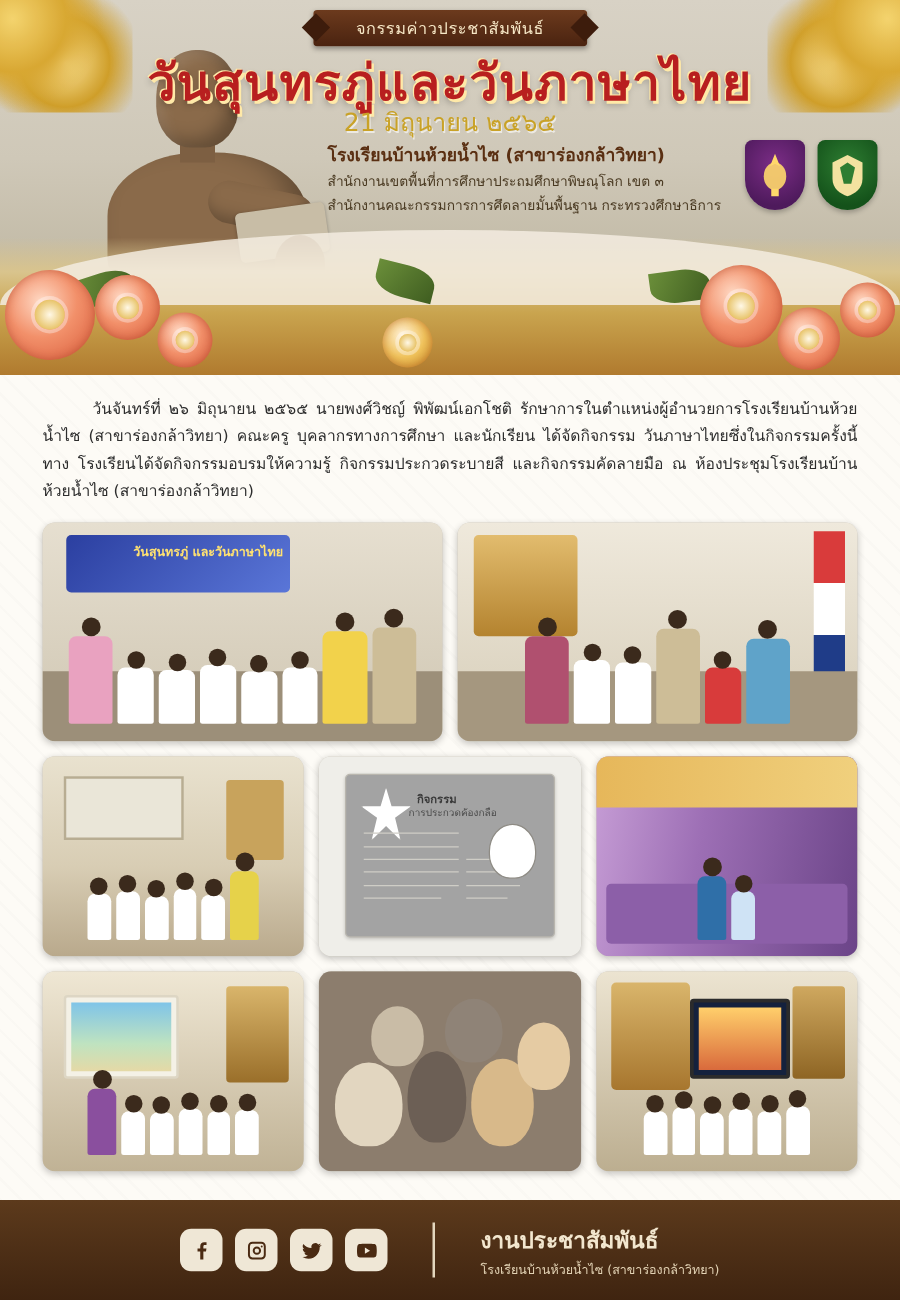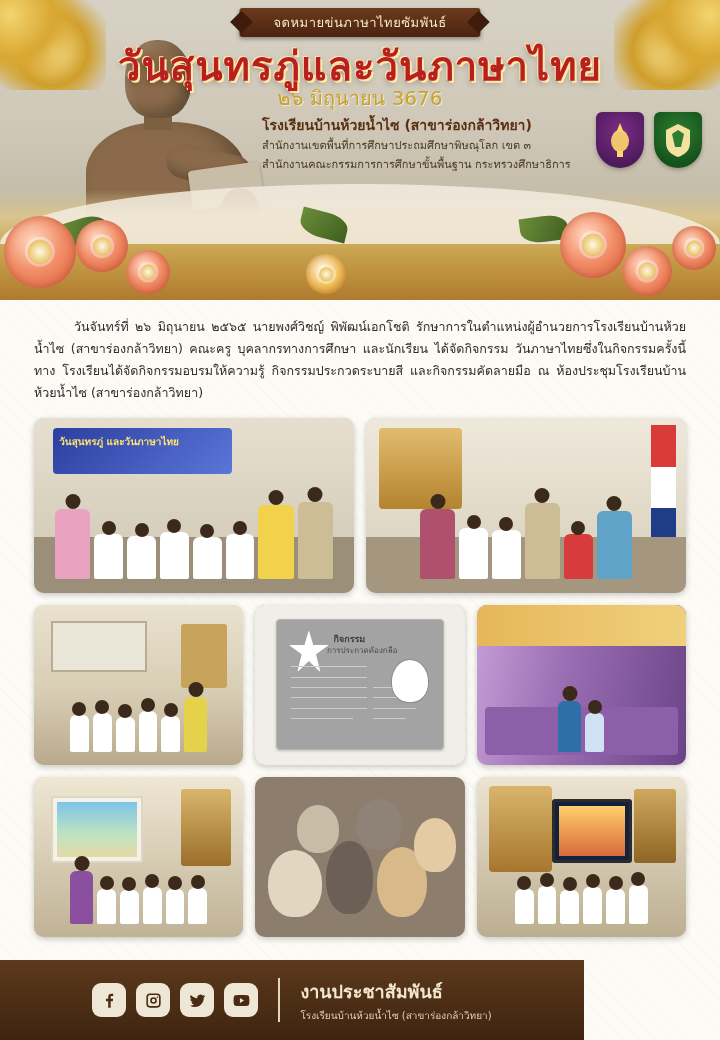--- a/index.html
+++ b/index.html
@@ -157,21 +157,21 @@
   .ph {
     border-radius:10px; overflow:hidden; position:relative;
     box-shadow: 0 2px 6px rgba(0,0,0,.22);
     background:#cfc9bd;
   }
   .r1 .ph { height:175px; width:50%; }
   .r2 .ph { height:160px; width:33.33%; }
   .r3 .ph { height:160px; width:33.33%; }
 
   
-  .scene { position:absolute; inset:0; }
+  .scene { position:absolute; inset:0;text-align:right; }
   .floor { position:absolute; left:0; bottom:0; width:100%; height:32%; background:#b9a994; }
   .wallA { position:absolute; inset:0; background: linear-gradient(to bottom,#e6dfd0,#cfc6b2); }
   .kids { position:absolute; left:0; bottom:8%; width:100%; height:55%; display:flex; align-items:flex-end; justify-content:center; gap:4px;}
   .kid { width:9%; background:#fff; border-radius:6px 6px 2px 2px; position:relative; }
   .kid:before{content:""; position:absolute; left:50%; top:-13px; transform:translateX(-50%); width:14px;height:14px;border-radius:50%; background:#3b2a1c;}
   .adult { width:11%; border-radius:6px 6px 2px 2px; position:relative;}
   .adult:before{content:""; position:absolute; left:50%; top:-15px; transform:translateX(-50%); width:15px;height:15px;border-radius:50%; background:#3b2a1c;}
   .banner-blue{ position:absolute; left:6%; top:6%; width:56%; height:26%; background:linear-gradient(135deg,#2b3fa0,#5a76d8); border-radius:4px;}
   .banner-blue span{ color:#ffe271; font-size:10px; display:block; padding:6px; font-weight:bold;}
 
@@ -206,23 +206,23 @@
   .tvscreen .inner{position:absolute;inset:4px;background:linear-gradient(to bottom,#ffcf6b,#d96a3c);}
 
   .curtain{ position:absolute; left:0; top:0; width:100%; height:100%; background:linear-gradient(100deg,#c79ed6 0%,#9d6fb5 40%,#6b4488 100%); }
   .stage-table{ position:absolute; left:4%; bottom:6%; width:92%; height:30%; background:#8c5fa8; border-radius:4px;}
 
   .classroom{position:absolute;inset:0;background:linear-gradient(to bottom,#e9e2cf 0%,#d8cdb4 55%,#b9a98c 100%);}
   .board{position:absolute; left:8%; top:10%; width:46%; height:32%; background:#eae6d8; border:2px solid #b8ad92;}
 
   
   .footer {
-    position:absolute; left:0; top:960px; width:584px; height:80px;
+    position:absolute; left:0; top:960px; width:720px; height:80px;
     background: linear-gradient(to bottom,#5c3a1c,#3f2410);
-    display:flex; align-items:center; justify-content:center; gap:14px;
+    display:flex; align-items:center; justify-content:center; gap:30px;
   }
   .social { display:flex; gap:10px; }
   .sbtn {
     width:34px; height:34px; border-radius:9px; background:#efe7d6;
     display:flex; align-items:center; justify-content:center;
     color:#4a2a12;
   }
   .sbtn svg{ width:19px; height:19px; fill:#4a2a12;}
   .divider-v { width:2px; height:44px; background:#e3d6bd; margin:0 6px;}
   .foot-text { color:#f3e7cf; }
@@ -243,28 +243,28 @@
       <div class="arm"></div>
       <div class="scroll"></div>
       <div class="monkey"></div>
       <div class="neck"></div>
       <div class="head"></div>
     </div>
 
     <div class="gold-corner gc-tl"></div>
     <div class="gold-corner gc-tr"></div>
 
-    <div class="banner-ribbon">จดหมายข่นภาษาไทยซัมพันธ์</div>
+    <div class="banner-ribbon">จกรรมค่าวประชาสัมพันธ์</div>
     <div class="title-main">วันสุนทรภู่และวันภาษาไทย</div>
-    <div class="title-sub">๒๖ มิถุนายน 3676</div>
+    <div class="title-sub">21 มิถุนายน ๒๕๖๕</div>
 
     <div class="school-block">
       <div class="school-name">โรงเรียนบ้านห้วยน้ำไซ (สาขาร่องกล้าวิทยา)</div>
       <div class="school-line">สำนักงานเขตพื้นที่การศึกษาประถมศึกษาพิษณุโลก เขต ๓</div>
-      <div class="school-line">สำนักงานคณะกรรมการการศึกษาขั้นพื้นฐาน   กระทรวงศึกษาธิการ</div>
+      <div class="school-line">สำนักงานคณะกรรมการการศึดลายมั้นพื้นฐาน   กระทรวงศึกษาธิการ</div>
     </div>
 
     <div class="logos">
       <div class="logo logo-moe">
         <svg viewBox="0 0 30 38" aria-hidden="true">
             <path d="M15 2 L19 12 L15 10 L11 12 Z" fill="#ffd86b"></path>
             <ellipse cx="15" cy="20" rx="9" ry="11" fill="#ffd86b" opacity=".9"></ellipse>
             <rect x="12" y="30" width="6" height="6" fill="#ffd86b"></rect>
           </svg>
       </div>

